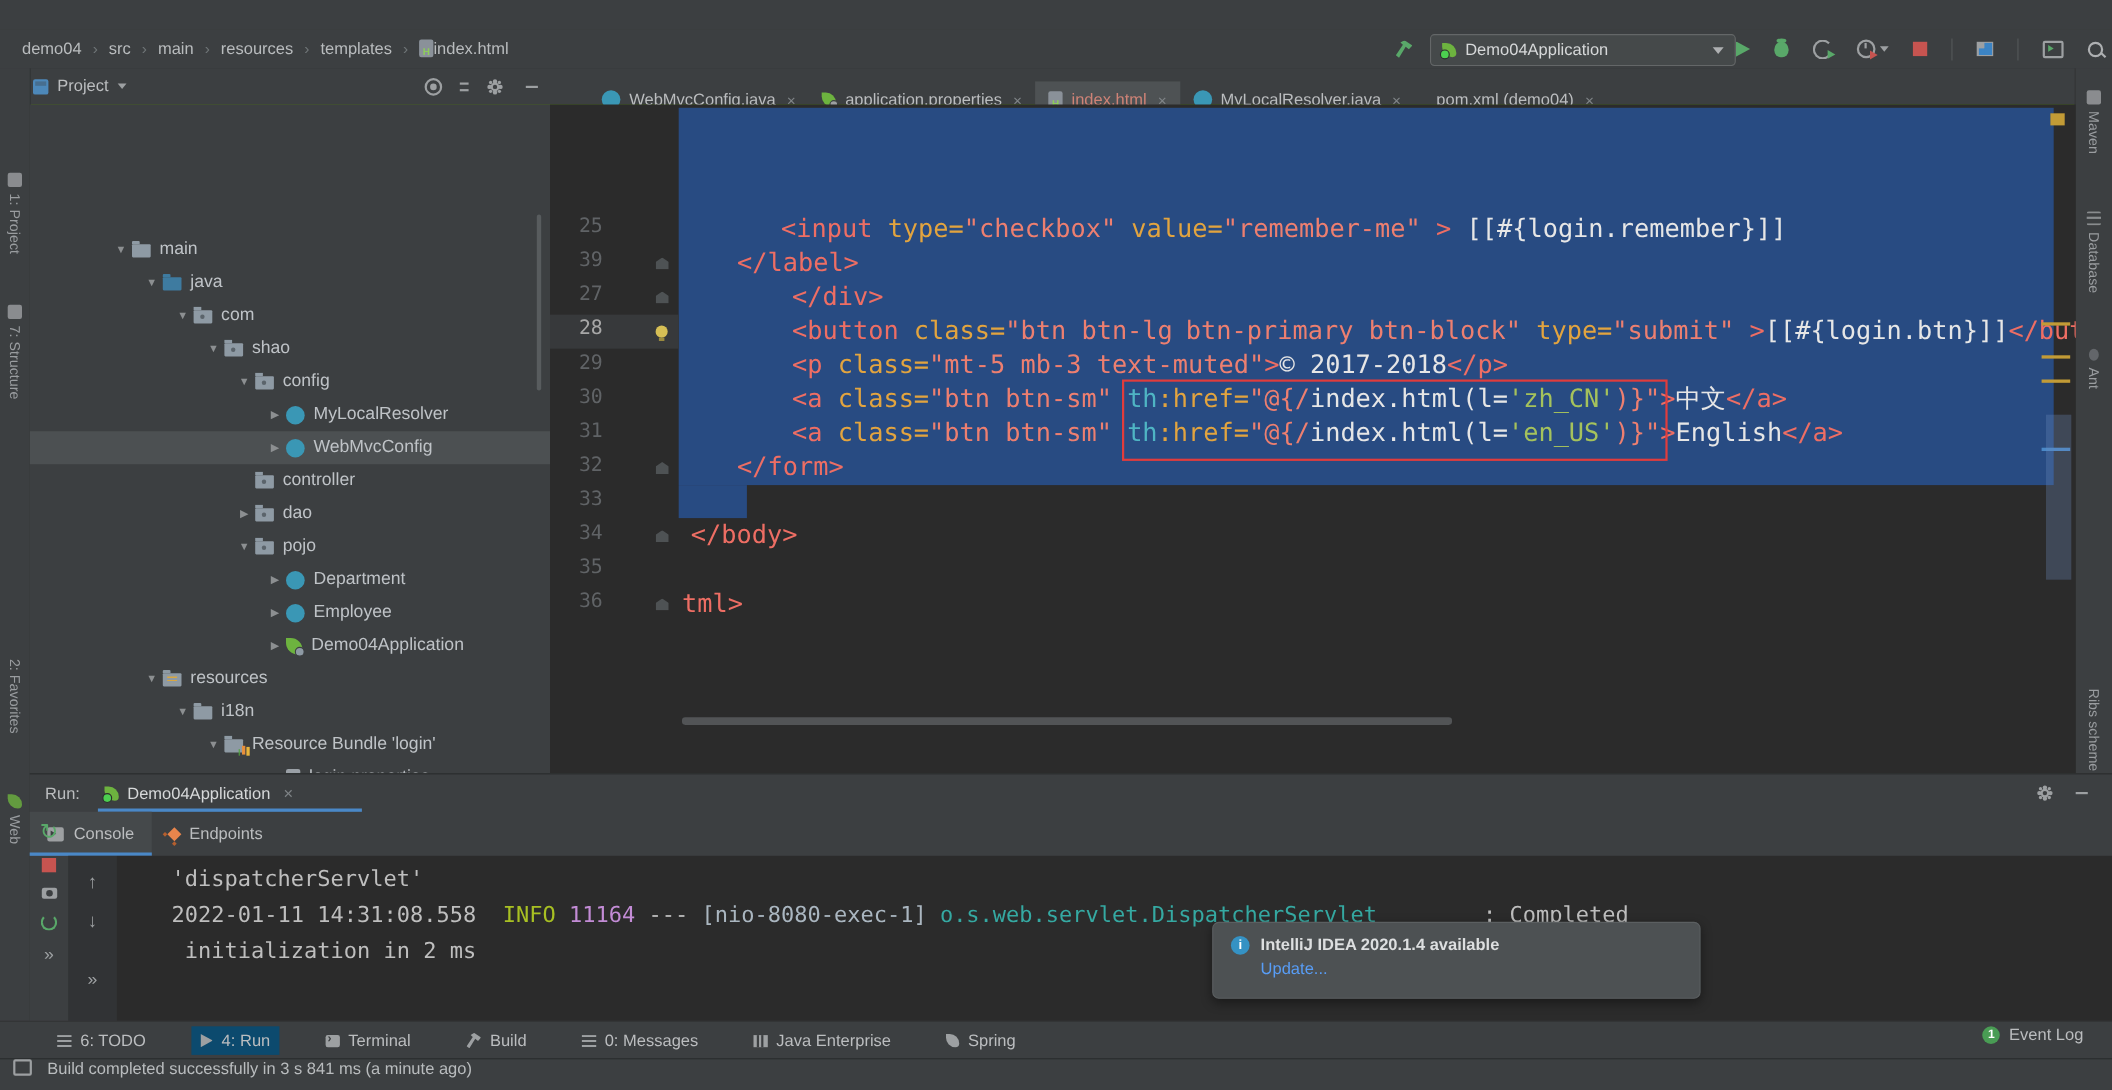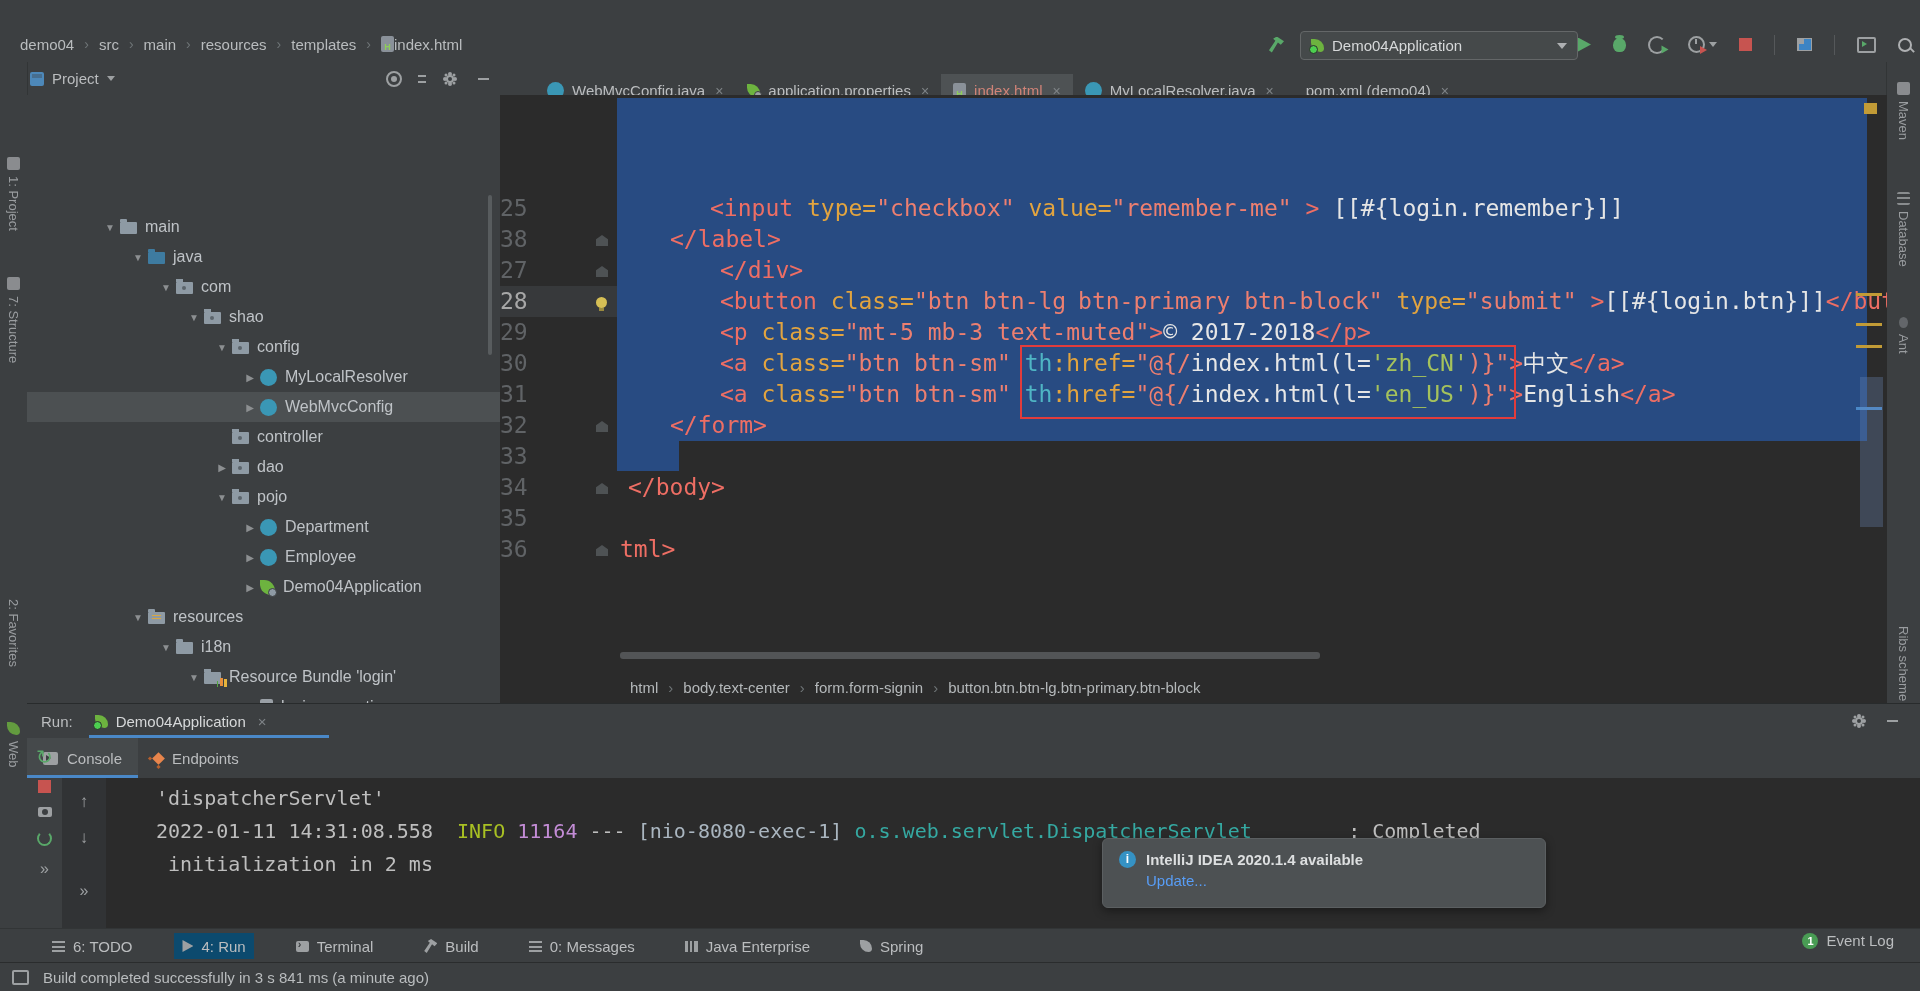--- a/index.html
+++ b/index.html
@@ -103,21 +103,21 @@
   .ic-prop{width:13px;height:16px;background:#9aa0a6;border-radius:2px;position:relative;}
   .ic-prop::after{content:"";position:absolute;right:-2px;bottom:-1px;width:3px;height:9px;background:#e78f3c;box-shadow:-4px 3px 0 -1px #e7b43c,4px 2px 0 0 #52a53f;}
   #treebar{left:488px;top:195px;width:4px;height:160px;background:rgba(140,145,150,.35);border-radius:2px;}
 
   
   #editor{left:500px;top:95px;width:1387px;height:608px;background:#2b2b2b;overflow:hidden;}
   .selband{position:absolute;background:#284b82;}
   #gutter{position:absolute;left:0;top:0;width:117px;height:608px;}
   .grow{position:absolute;left:0;width:117px;height:31px;}
   .grow.cur{background:#37393b;}
-  .lnum{position:absolute;left:0;top:2px;width:48px;text-align:left;font-family:"DejaVu Sans Mono",monospace;font-size:23px;color:#606366;}
+  .lnum{position:absolute;left:0;top:2px;width:48px;text-align:right;font-family:"DejaVu Sans Mono",monospace;font-size:18px;color:#606366;}
   .grow.cur .lnum{color:#a7a7a7;}
   .gfold{position:absolute;left:96px;top:8px;}
   .fold-mark{width:12px;height:11px;background:#4e5254;clip-path:polygon(50% 0,100% 38%,100% 100%,0 100%,0 38%);}
   .bulb{width:11px;height:11px;border-radius:50%;background:#d6bf55;position:relative;margin-top:1px;}
   .bulb::after{content:"";position:absolute;left:3px;top:11px;width:5px;height:3px;background:#9a8a3e;}
   #code{position:absolute;left:120px;top:0;width:1267px;height:608px;font-family:"DejaVu Sans Mono",monospace;font-size:23px;}
   .cline{position:absolute;left:0;height:31px;line-height:31px;white-space:pre;}
   .c-tag{color:#ee6e64;} .c-attr{color:#e2a43f;} .c-str{color:#ed7f70;} .c-txt{color:#e6e6e6;}
   .c-th{color:#4fb5c4;} .c-grn{color:#a5c25c;}
   .c-cursor{width:2px;height:25px;background:#eeeeee;vertical-align:-5px;margin:0 -1px;}
@@ -172,21 +172,21 @@
   .ic-lines{width:13px;height:11px;background:repeating-linear-gradient(#9da0a2 0 2px,transparent 2px 4.5px);}
   .ic-playdot{width:11px;height:12px;background:#9da0a2;clip-path:polygon(0 0,100% 50%,0 100%);position:relative;}
   .ic-termsq{width:13px;height:11px;background:#9da0a2;border-radius:2px;position:relative;}
   .ic-termsq::after{content:"›";position:absolute;left:2px;top:-3px;color:#3c3f41;font-weight:bold;font-size:11px;}
   .ic-hammer2{width:14px;height:14px;background:#9da0a2;clip-path:polygon(55% 0,100% 30%,80% 52%,62% 38%,24% 100%,6% 86%,46% 26%,32% 14%);}
   .ic-grid{width:13px;height:11px;background:#9da0a2;position:relative;}
   .ic-grid::after{content:"";position:absolute;left:3px;top:0;width:2px;height:11px;background:#3c3f41;box-shadow:4px 0 0 #3c3f41;}
   .ic-leafg{width:12px;height:12px;background:#9da0a2;border-radius:0 100% 40% 100%;}
   #eventlog{position:absolute;right:26px;top:932px;display:flex;align-items:center;gap:8px;font-size:15px;color:#bbbdbf;}
   .ic-event1{width:16px;height:16px;border-radius:50%;background:#499c54;color:#fff;font-size:11px;font-weight:bold;text-align:center;line-height:16px;}
-  #statusbar{left:0;top:962px;width:1920px;height:29px;background:#3c3f41;border-top:1px solid #2a2c2d;display:flex;align-items:center;font-size:15px;color:#b9bcbe;}
+  #statusbar{left:0;top:962px;width:1920px;height:29px;background:#3c3f41;border-top:1px solid #2a2c2d;display:flex;align-items:flex-start;font-size:15px;color:#b9bcbe;}
   .ic-win{width:13px;height:11px;border:2px solid #9da0a2;border-radius:2px;margin:0 14px 0 12px;}
   #sbright{position:absolute;right:14px;top:962px;height:29px;display:flex;align-items:center;gap:28px;font-size:15px;color:#b9bcbe;}
 </style>
 </head>
 <body>
 
 <div id="app">
 
   <div id="menubar" class="abs">
 
@@ -437,21 +437,21 @@
   <div id="editor" class="abs">
     <div class="selband" style="left:117px;top:3px;width:1250px;height:343px;"></div>
     <div class="selband" style="left:117px;top:346px;width:62px;height:30px;"></div>
     <div id="gutter">
 
     <div class="grow" style="top: 98px;">
           <span class="lnum">25</span>
           <span class="gfold"></span>
         </div>
         <div class="grow" style="top: 129px;">
-          <span class="lnum">38</span>
+          <span class="lnum">39</span>
           <span class="gfold"><i class="fold-mark"></i></span>
         </div>
         <div class="grow" style="top: 160px;">
           <span class="lnum">27</span>
           <span class="gfold"><i class="fold-mark"></i></span>
         </div>
         <div class="grow cur" style="top: 191px;">
           <span class="lnum">28</span>
           <span class="gfold"><i class="bulb"></i></span>
         </div>
@@ -506,35 +506,20 @@
     <div id="redbox" class="abs"></div>
     <div id="mktop"></div>
     <div class="mark mk-gold" style="top:198px;"></div>
     <div class="mark mk-gold" style="top:228px;"></div>
     <div class="mark mk-gold" style="top:250px;"></div>
     <div class="mark mk-blue" style="top:312px;"></div>
     <div id="vthumb" class="abs"></div>
     <div id="hscroll" class="abs"></div>
   </div>
 
-  <div id="ebc" class="abs">
-
-  <span class="ebc-item">
-        <span>html</span>
-      </span>
-      <span class="ebc-item">
-        <span>body.text-center</span>
-      </span>
-      <span class="ebc-item">
-        <span>form.form-signin</span>
-      </span>
-      <span class="ebc-item">
-        <span>button.btn.btn-lg.btn-primary.btn-block</span>
-      </span>
-    </div>
 
   <div id="runpanel" class="abs">
     <div id="runhead">
       <span class="rlabel">Run:</span>
       <div id="runtab">
         <i class="ic-leaf run"></i>
         <span>Demo04Application</span>
         <span class="x">×</span>
       </div>
       <div id="runul"></div>

